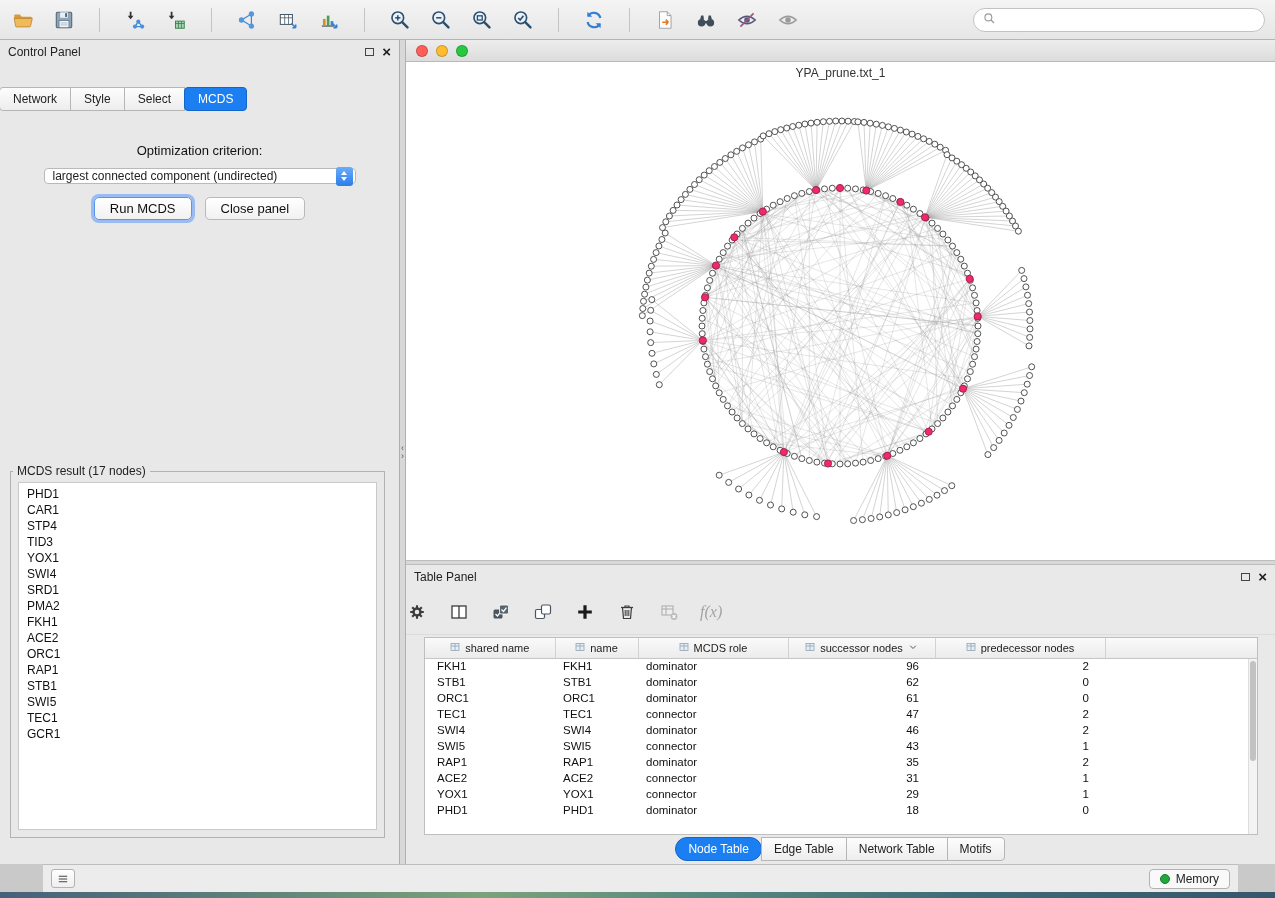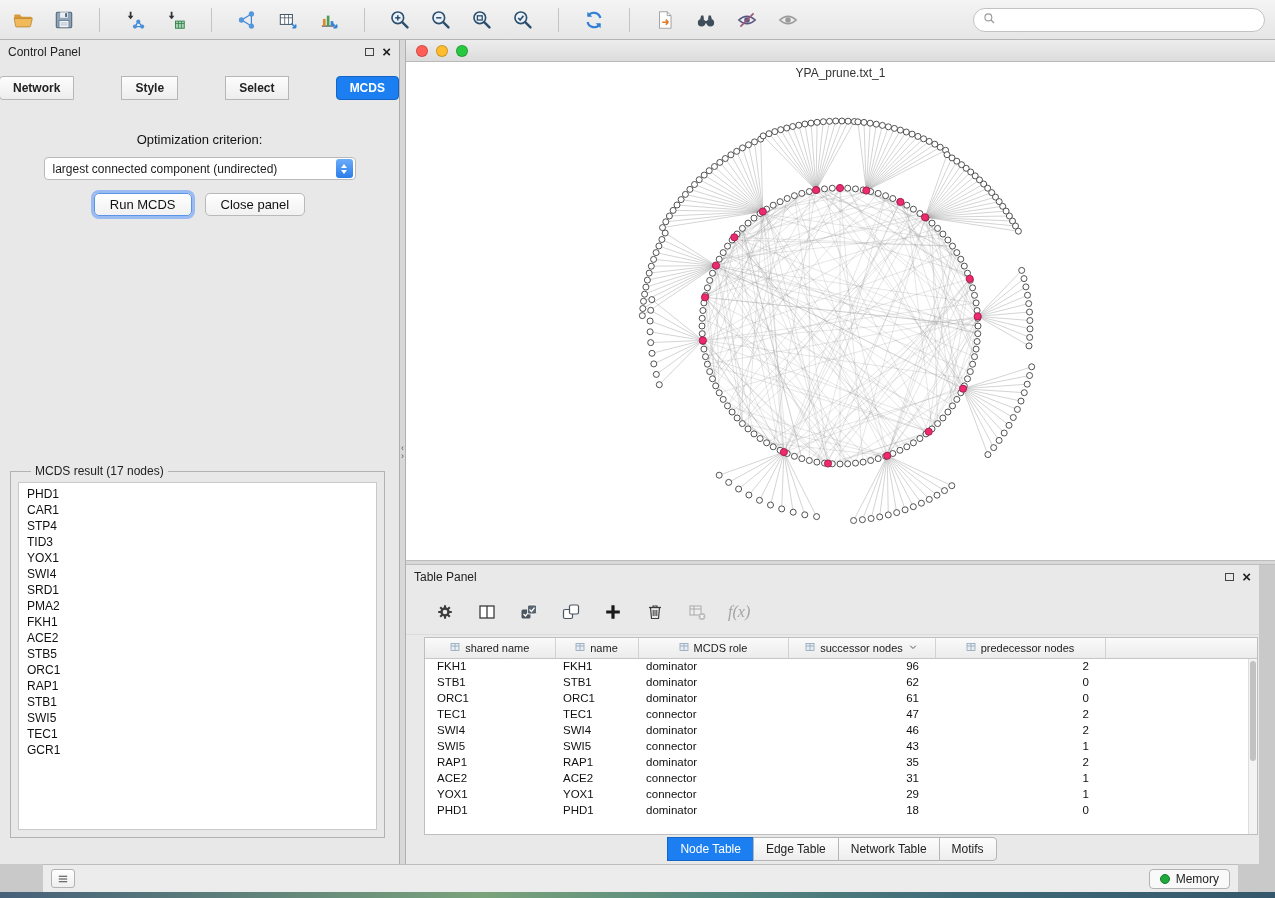--- a/index.html
+++ b/index.html
@@ -17,82 +17,82 @@
   .search-field { margin-left:auto; width:292px; height:24px; background:#fff; border:1px solid #c2c2c2;
                   border-radius:12px; display:flex; align-items:center; padding:0 8px; gap:5px; }
   .search-field input { border:none; outline:none; flex:1; font-size:12px; font-family:"Liberation Sans",sans-serif; background:transparent; }
 
   
   .control-panel { position:absolute; left:0; top:40px; width:400px; height:824px; background:#e8e8e8; border-right:1px solid #adadad; }
   .panel-header { height:24px; display:flex; align-items:center; padding:0 8px; font-size:12px; color:#222; }
   .ph-icons { margin-left:auto; display:flex; align-items:center; gap:8px; }
   .float-icon { width:9px; height:8px; border:1.5px solid #444; display:inline-block; }
   .close-icon { font-size:15px; font-weight:bold; color:#222; line-height:10px; cursor:default; }
-  .cp-tabs { display:flex; justify-content:space-between; margin-top:12px;font-weight:bold; }
+  .cp-tabs { display:flex; justify-content:flex-start; margin-top:23px; }
   .cp-tab { padding:4px 13px; font-size:12px; background:linear-gradient(#fdfdfd,#ededed);
             border:1px solid #b6b6b6; margin-left:-1px; color:#222; cursor:default; }
   .cp-tab:first-child { border-radius:4px 0 0 4px; }
   .cp-tab:last-child { border-radius:0 4px 4px 0; }
   .cp-tab.active { background:var(--accent,#1b7ff2); color:#fff; border-color:#1565c8; border-radius:4px; }
   .opt-label { text-align:center; margin-top:32px; font-size:13px; color:#111; }
-  .dropdown { width:312px; height:23px; margin:10px auto 0; background:#fff; border:1px solid #b9b9b9; border-radius:4px;
+  .dropdown { width:312px; height:16px; margin:10px auto 0; background:#fff; border:1px solid #b9b9b9; border-radius:4px;
               display:flex; align-items:center; padding-left:8px; font-size:12px; position:relative; }
   .dd-value { flex:1; white-space:nowrap; overflow:hidden; }
   .dd-btn { width:17px; height:19px; margin-right:2px; border-radius:3px; background:linear-gradient(#6aacf9,#2b7de9);
             display:flex; flex-direction:column; align-items:center; justify-content:center; gap:2px; }
   .dd-btn i { display:block; width:0; height:0; border-left:3.5px solid transparent; border-right:3.5px solid transparent; }
   .dd-btn .up { border-bottom:4px solid #fff; }
   .dd-btn .dn { border-top:4px solid #fff; }
   .cp-buttons { display:flex; justify-content:center; gap:13px; margin-top:13px; }
   .btn { font-family:"Liberation Sans",sans-serif; font-size:13px; padding:3px 15px; border:1px solid #b9b9b9; border-radius:5px;
          background:linear-gradient(#ffffff,#f1f1f1); color:#111; cursor:default; }
   .btn.focus { box-shadow:0 0 0 3px rgba(58,132,255,.45); border-color:#5a95e8; }
   .mcds-result { position:absolute; left:10px; right:14px; top:424px; bottom:26px; border:1px solid #b2b2b2; background:transparent; }
-  .mcds-result legend { font-size:12px; color:#222; padding:0 4px; margin-left:20px; }
+  .mcds-result legend { font-size:12px; color:#222; padding:0 4px; margin-left:2px; }
   .mcds-list { position:absolute; left:7px; right:7px; top:4px; bottom:7px; background:#fff; border:1px solid #c9c9c9; overflow:hidden; padding:3px 0; }
   .mcds-item { font-size:12px; line-height:16px; padding-left:8px; color:#111; cursor:default; }
 
   
   .v-splitter { position:absolute; left:400px; top:40px; width:6px; height:824px; background:#d8d8d8; border-right:1px solid #b0b0b0;
                 display:flex; flex-direction:column; align-items:center; justify-content:center; gap:1px; color:#555; font-size:9px; }
   .v-splitter span { line-height:7px; }
   .h-splitter { position:absolute; left:406px; top:560px; right:0; height:5px; background:#d8d8d8; border-top:1px solid #bdbdbd; border-bottom:1px solid #bdbdbd; }
 
   
   .net-window { position:absolute; left:406px; top:40px; right:0; height:520px; background:#fff; }
   .net-titlebar { height:22px; background:linear-gradient(#ededed,#dcdcdc); border-bottom:1px solid #b8b8b8;
                   display:flex; align-items:center; position:relative; }
   .traffic { display:flex; gap:8px; margin-left:10px; }
   .tl { width:12px; height:12px; border-radius:50%; border:.5px solid rgba(0,0,0,.2); }
   .net-title { position:absolute; left:0; right:0; text-align:center; font-size:12px; color:#333;margin-top:45px; }
   .net-canvas { width:869px; height:497px; background:#fff; }
 
   
-  .table-panel { position:absolute; left:406px; top:565px; right:16px; height:299px; background:#e9e9e9; }
-  .tp-toolbar { height:46px; display:flex; align-items:center; padding-left:28px; gap:20px; border-bottom:1px solid #dcdcdc; }
+  .table-panel { position:absolute; left:406px; top:565px; right:0; height:299px; background:#e9e9e9; }
+  .tp-toolbar { height:46px; display:flex; align-items:center; gap:20px; border-bottom:1px solid #dcdcdc; }
   .tp-btn { width:22px; height:22px; display:flex; align-items:center; justify-content:center; cursor:default; }
   .fx-label { font-family:"Liberation Serif", serif; font-style:italic; font-size:16px; color:#a3a3a3; }
   .table-box { position:absolute; left:18px; top:72px; width:834px; height:198px; background:#fff; border:1px solid #bfbfbf; overflow:hidden; }
   table.node-table { border-collapse:collapse; width:100%; table-layout:fixed; }
   .node-table th { height:20px; background:linear-gradient(#fafafa,#ebebeb); border-right:1px solid #d2d2d2; border-bottom:1px solid #c6c6c6;
                    font-weight:normal; font-size:11px; color:#222; text-align:center; overflow:hidden; white-space:nowrap; }
   .node-table th.filler { border-right:none; }
   .node-table th .hwrap { display:flex; align-items:center; justify-content:center; gap:5px; }
   .node-table td { height:16px; font-size:11.5px; color:#111; padding:0 8px; white-space:nowrap; overflow:hidden; }
   .node-table td.c0 { padding-left:12px; }
   .node-table td.num { text-align:right; padding-right:16px; }
   .node-table col.w0 { width:130px; } .node-table col.w1 { width:83px; } .node-table col.w2 { width:150px; }
   .node-table col.w3 { width:147px; } .node-table col.w4 { width:170px; } .node-table col.wf { width:auto; }
   .tbl-scrollbar { position:absolute; right:0; top:21px; width:9px; bottom:0; background:#f3f3f3; border-left:1px solid #ddd; }
   .tbl-thumb { position:absolute; left:1px; right:1px; top:2px; height:100px; background:#c2c2c2; border-radius:4px; }
   .tp-tabs { position:absolute; left:0; right:0; top:272px; display:flex; justify-content:center; }
   .tp-tab { padding:4px 12px; font-size:12px; background:linear-gradient(#fdfdfd,#ededed); border:1px solid #b6b6b6; margin-left:-1px; cursor:default; }
   .tp-tab:first-child { border-radius:4px 0 0 4px; }
   .tp-tab:last-child { border-radius:0 4px 4px 0; }
-  .tp-tab.active { background:var(--accent,#1b7ff2); color:#fff; border-color:#1565c8; border-radius:0; }
+  .tp-tab.active { background:var(--accent,#1b7ff2); color:#fff; border-color:#1565c8; border-radius:12px; }
 
   
   .status-bar { position:absolute; left:0; top:864px; width:1195px; height:28px; background:#ececec; border-top:1px solid #bdbdbd;
                 display:flex; align-items:center; padding:0 8px;margin-left:43px; }
   .hamburger-btn { width:24px; height:19px; border:1px solid #b2b2b2; border-radius:3px; background:linear-gradient(#fff,#efefef);
                    display:flex; align-items:center; justify-content:center; }
   .memory-btn { margin-left:auto; height:20px; border:1px solid #b2b2b2; border-radius:4px; background:#f9f9f9;
                 display:flex; align-items:center; gap:6px; padding:0 10px; font-size:12px; color:#222; }
   .memory-dot { width:10px; height:10px; border-radius:50%; background:#1fa93c; border:1px solid #157a2b; }
   .wallpaper-strip { position:absolute; left:0; top:892px; width:1275px; height:6px;
@@ -287,21 +287,20 @@
           <div class="mcds-item">PHD1</div>
           <div class="mcds-item">CAR1</div>
           <div class="mcds-item">STP4</div>
           <div class="mcds-item">TID3</div>
           <div class="mcds-item">YOX1</div>
           <div class="mcds-item">SWI4</div>
           <div class="mcds-item">SRD1</div>
           <div class="mcds-item">PMA2</div>
           <div class="mcds-item">FKH1</div>
           <div class="mcds-item">ACE2</div>
-          <div class="mcds-item">STB5</div>
           <div class="mcds-item">ORC1</div>
           <div class="mcds-item">RAP1</div>
           <div class="mcds-item">STB1</div>
           <div class="mcds-item">SWI5</div>
           <div class="mcds-item">TEC1</div>
           <div class="mcds-item">GCR1</div>
         </div>
     </fieldset>
   </div>
 

